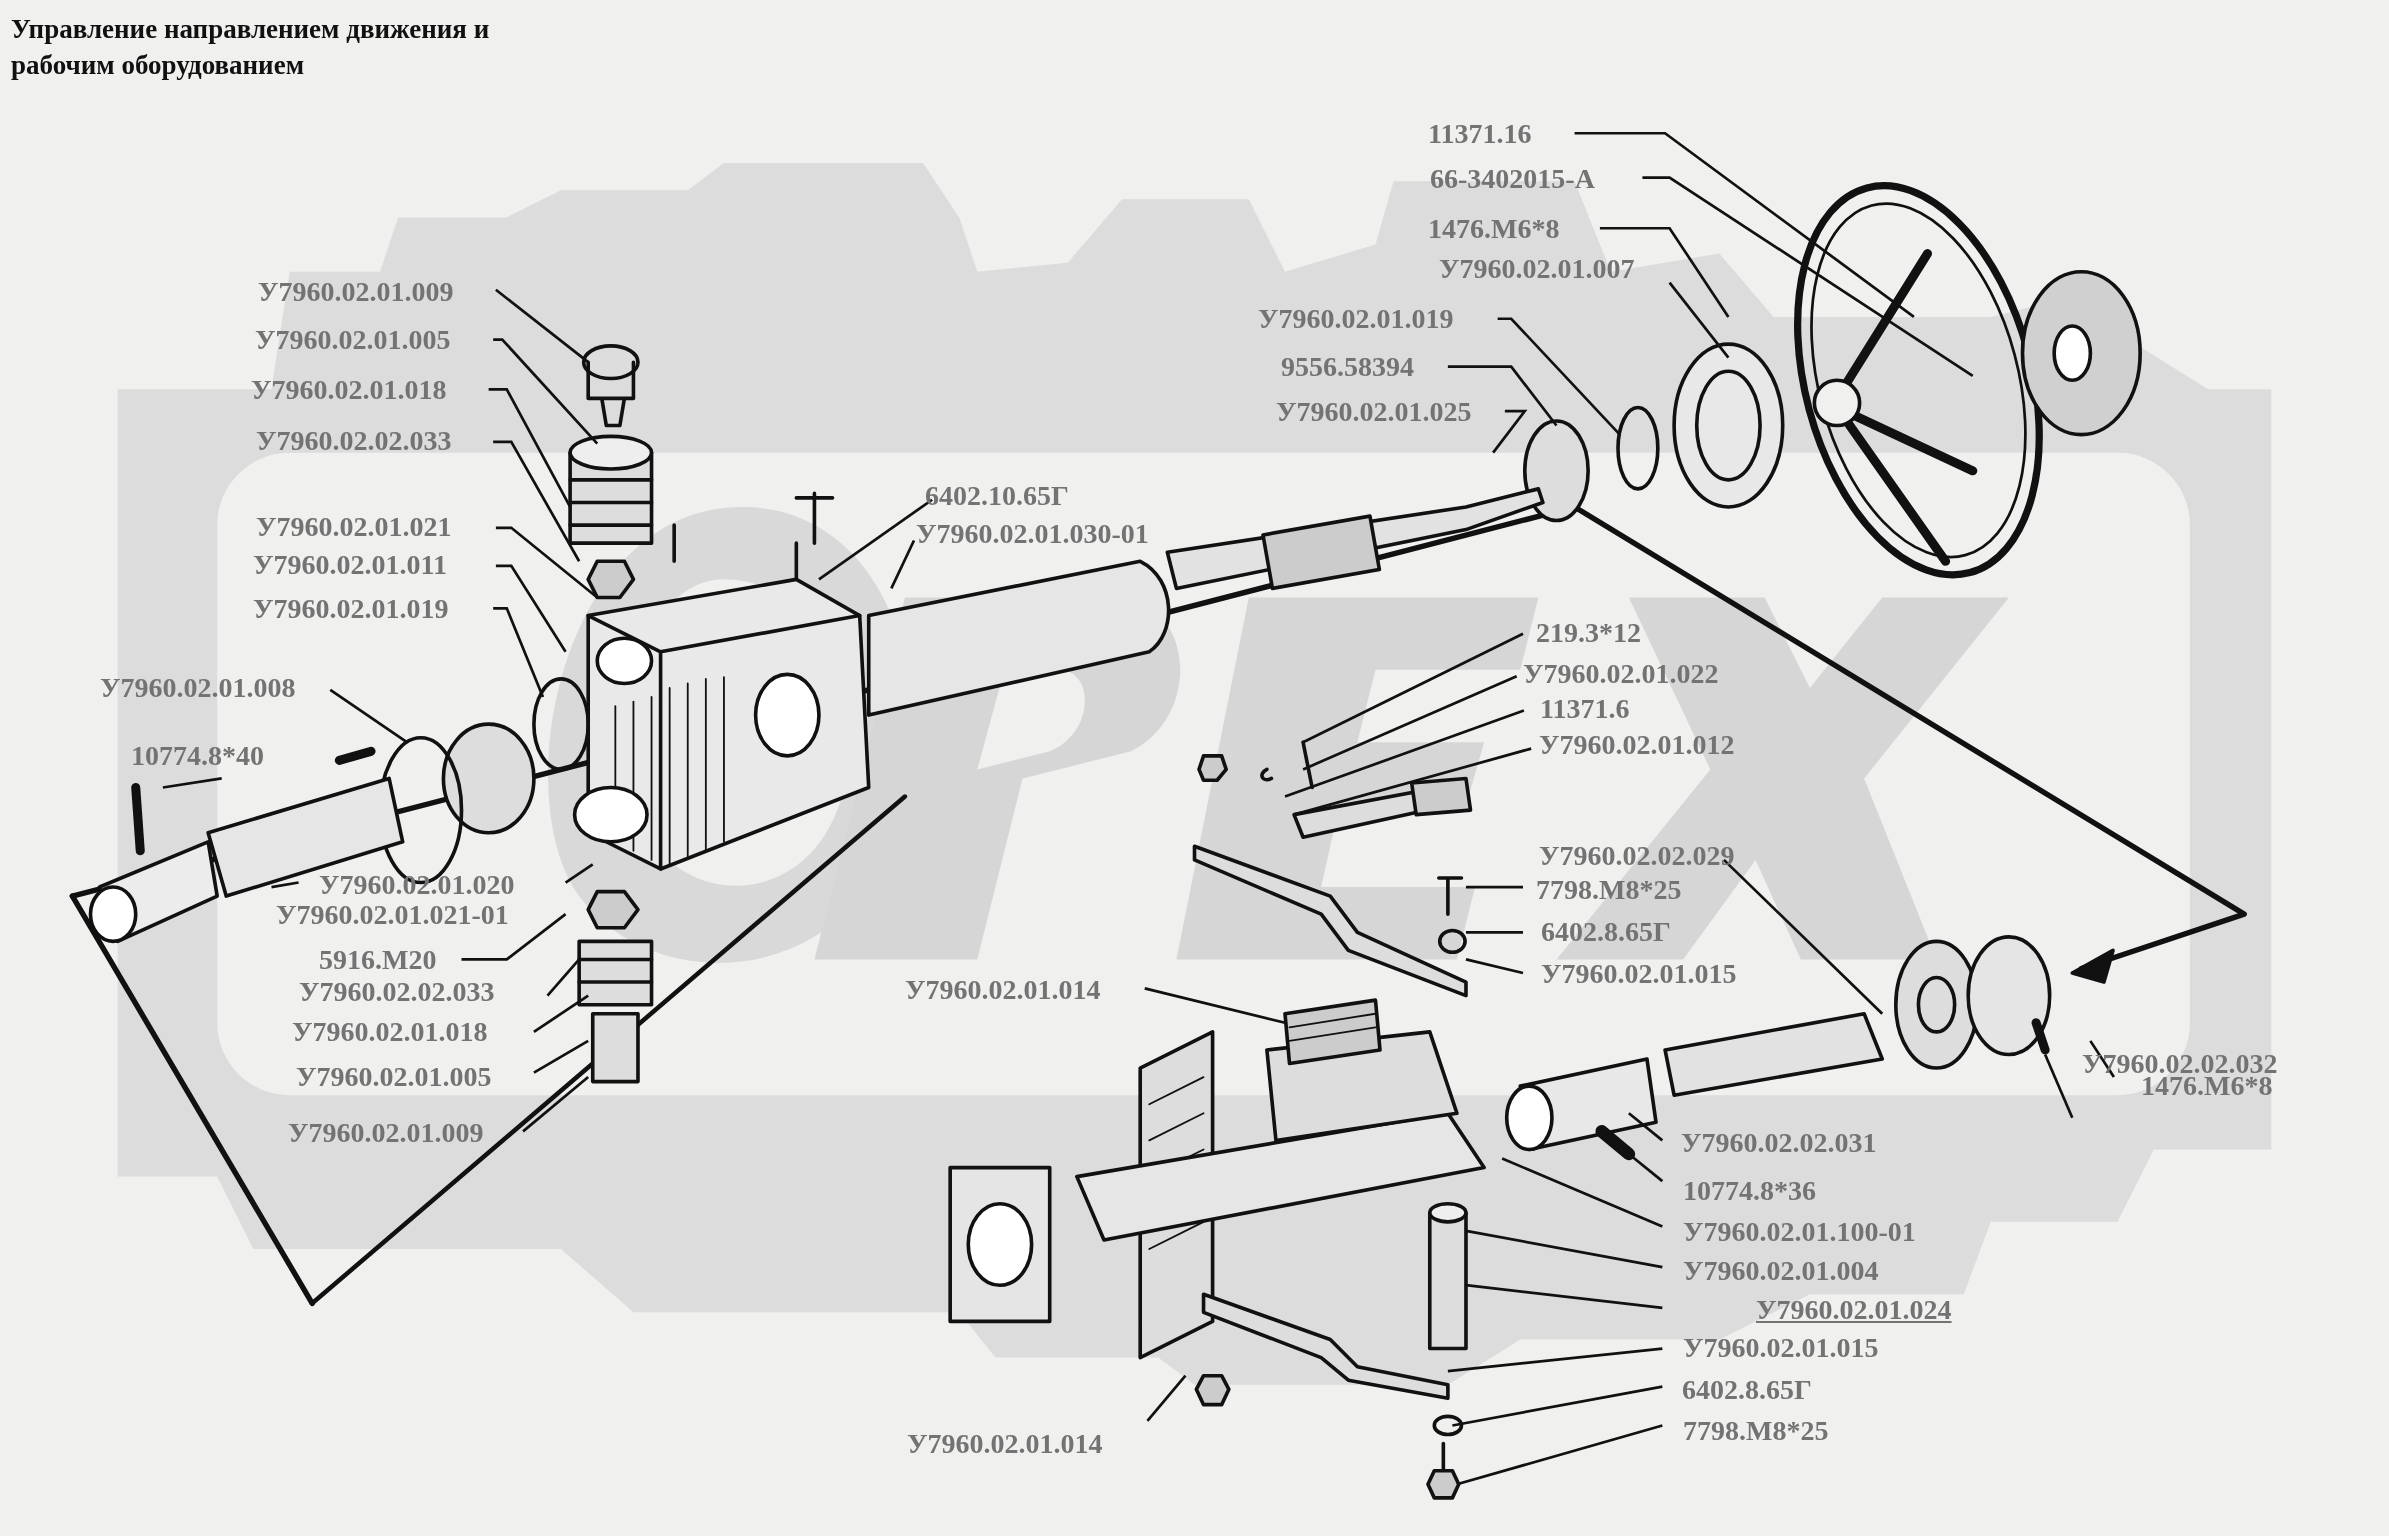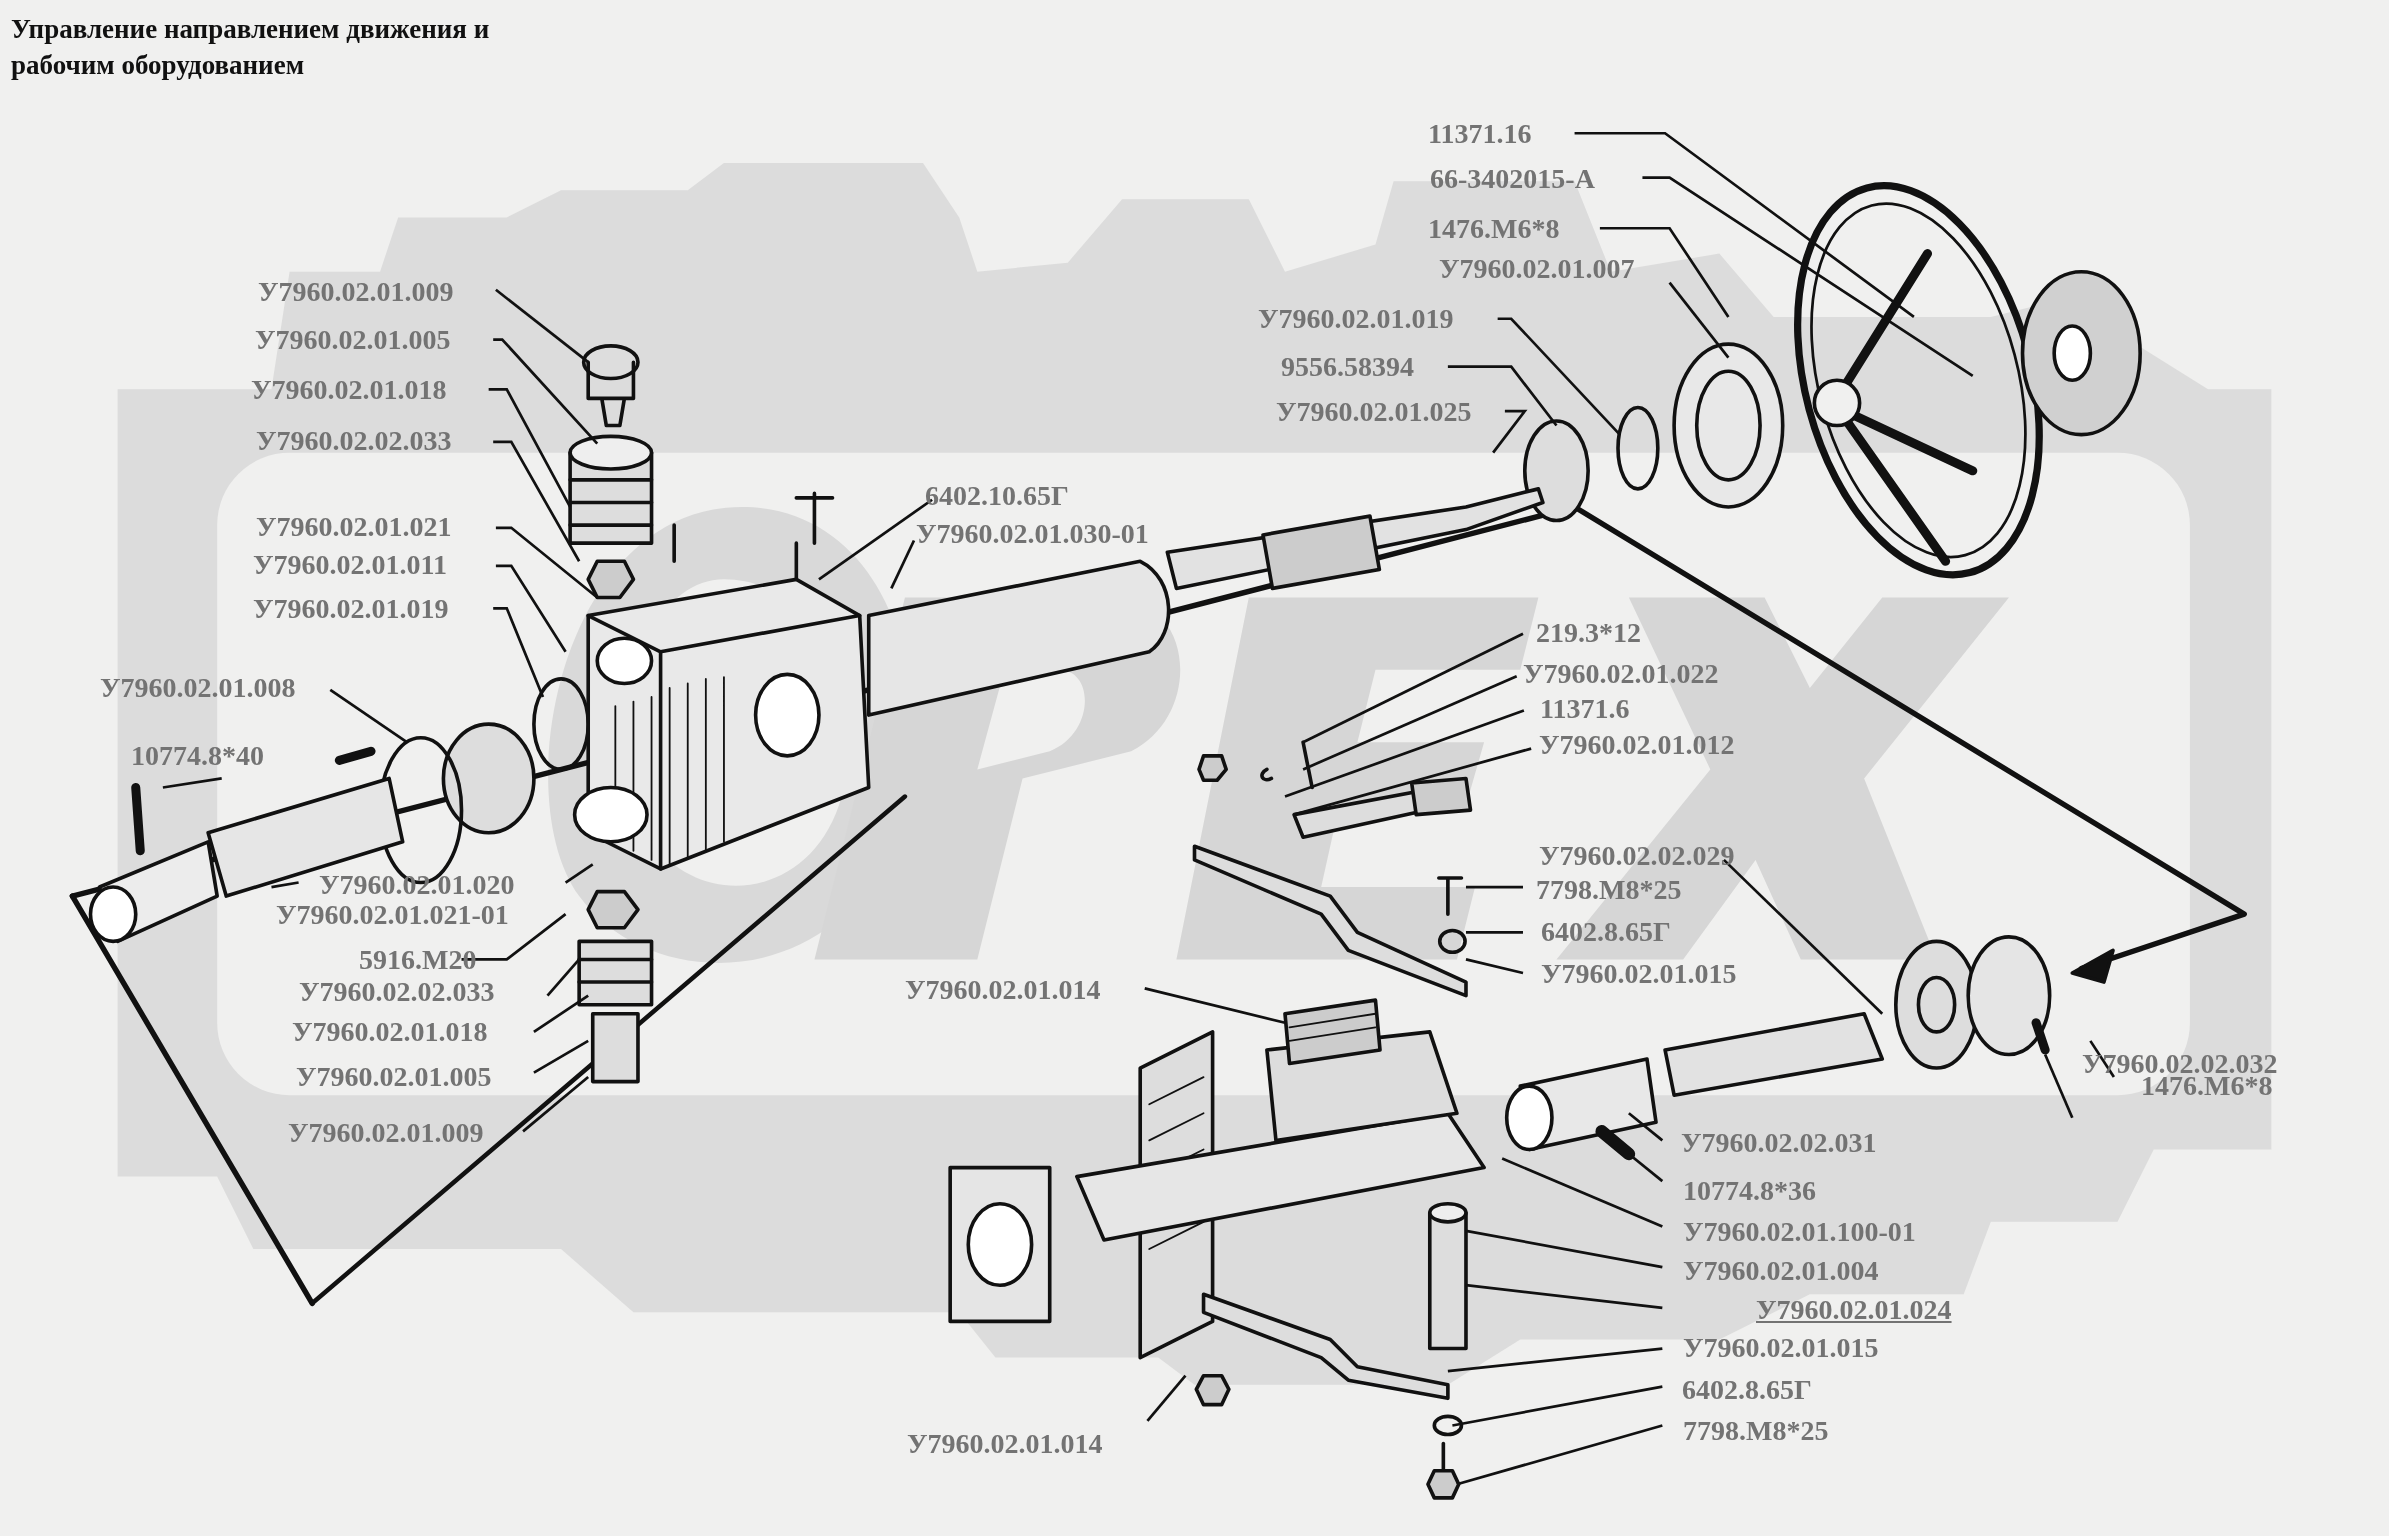--- a/index.html
+++ b/index.html
@@ -190,21 +190,21 @@
 <div class="lbl" style="left:256px;top:425px;">У7960.02.02.033</div>
 <div class="lbl" style="left:925px;top:480px;">6402.10.65Г</div>
 <div class="lbl" style="left:916px;top:518px;">У7960.02.01.030-01</div>
 <div class="lbl" style="left:256px;top:511px;">У7960.02.01.021</div>
 <div class="lbl" style="left:253px;top:549px;">У7960.02.01.011</div>
 <div class="lbl" style="left:253px;top:593px;">У7960.02.01.019</div>
 <div class="lbl" style="left:100px;top:672px;">У7960.02.01.008</div>
 <div class="lbl" style="left:131px;top:740px;">10774.8*40</div>
 <div class="lbl" style="left:319px;top:869px;">У7960.02.01.020</div>
 <div class="lbl" style="left:276px;top:899px;">У7960.02.01.021-01</div>
-<div class="lbl" style="left:319px;top:944px;margin-left:40px;">5916.М20</div>
+<div class="lbl" style="left:319px;top:944px;">5916.М20</div>
 <div class="lbl" style="left:299px;top:976px;">У7960.02.02.033</div>
 <div class="lbl" style="left:292px;top:1016px;">У7960.02.01.018</div>
 <div class="lbl" style="left:296px;top:1061px;">У7960.02.01.005</div>
 <div class="lbl" style="left:288px;top:1117px;">У7960.02.01.009</div>
 
 <div class="lbl" style="left:1536px;top:617px;">219.3*12</div>
 <div class="lbl" style="left:1523px;top:658px;">У7960.02.01.022</div>
 <div class="lbl" style="left:1540px;top:693px;">11371.6</div>
 <div class="lbl" style="left:1539px;top:729px;">У7960.02.01.012</div>
 <div class="lbl" style="left:1539px;top:840px;">У7960.02.02.029</div>

